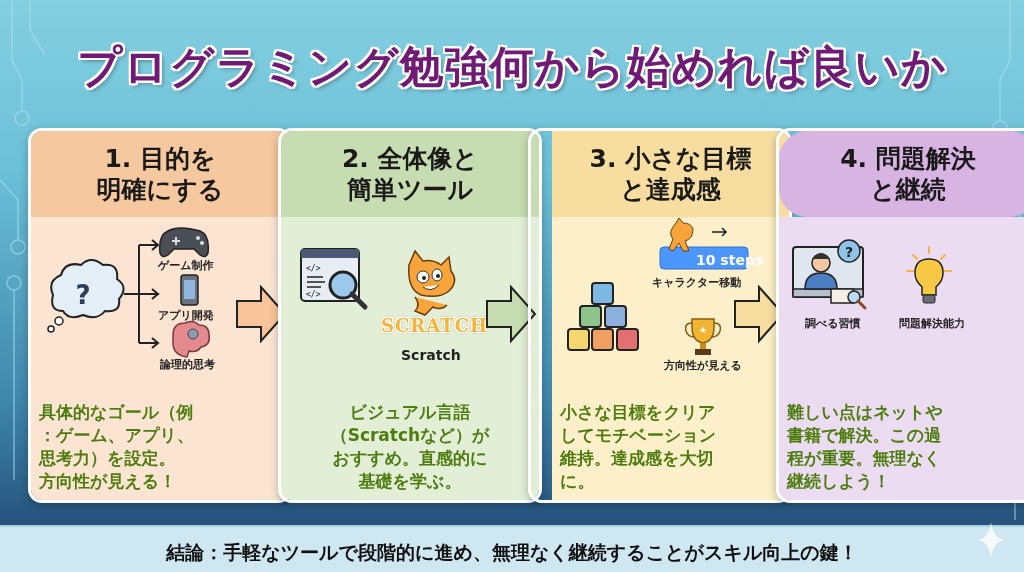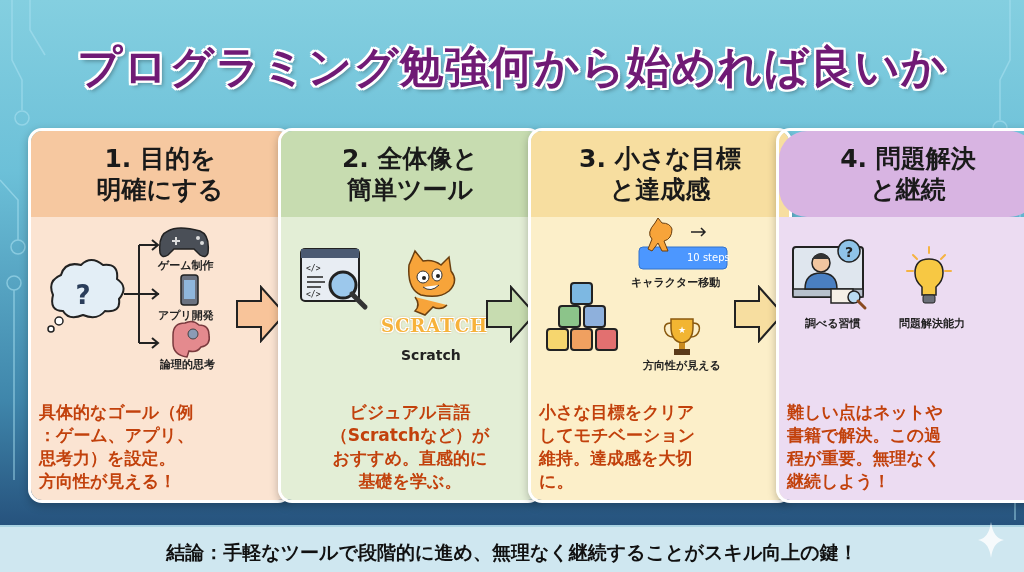--- a/index.html
+++ b/index.html
@@ -24,26 +24,26 @@
     box-shadow: 0 3px 8px rgba(0,0,0,0.25);
   }
   .card .head {
     height: 86px; display: flex; align-items: center; justify-content: center;
     text-align: center; font-size: 25px; font-weight: bold; color: #1a1a1a;
     line-height: 1.25; white-space: pre-line;
   }
   .card .body { position: relative; height: 286px; }
   .card .desc {
     position: absolute; left: 8px; right: 8px; bottom: 10px;
-    font-size: 17px; font-weight: bold; color: #c2410c; line-height: 1.35;
+    font-size: 17px; font-weight: bold; color: #4d7c0f; line-height: 1.35;
     white-space: pre-line;
   }
   .c1 { left: 28px; } .c1 .head { background: #f6c8a0; } .c1 .body { background: #fbe4d2; }
   .c2 { left: 278px; } .c2 .head { background: #c7dcb0; } .c2 .body { background: #e3eed6; }
-  .c3 { left: 528px; } .c3 .head { background: #f7dea0; } .c3 .body { background: #fcefc9; }
+  .c3 { left: 528px; padding-left: 21px; } .c3 .head { background: #f7dea0; } .c3 .body { background: #fcefc9; }
   .c4 { left: 776px; } .c4 .head { background: #d8b4e2; border-radius: 28px; } .c4 .body { background: #ecdcf2; }
   .c2 .desc { text-align: center; }
   .arrow { position: absolute; top: 285px; width: 52px; height: 58px; }
   .lbl { position: absolute; font-size: 11px; font-weight: bold; color: #222; white-space: nowrap; }
   .lbl-md { font-size: 14px; }
   .footer {
     position: absolute; left: 0; right: 0; top: 525px; height: 53px;
     background: #cfe7f0; border-top: 2px solid #a9d3e2;
     display: flex; align-items: center; justify-content: center;
     font-size: 19px; font-weight: bold; color: #111;
@@ -177,21 +177,21 @@
         <path d="M160 15 h14 M170 11 l4 4 l-4 4" stroke="#222" stroke-width="1.5" fill="none"></path>
       </g>
       <g>
         <path d="M140 102 h22 v8 q0 14 -11 16 q-11 -2 -11 -16 z" fill="#f2b532" stroke="#8a5a10" stroke-width="1.5"></path>
         <path d="M140 106 q-8 0 -6 8 q2 6 8 6 M162 106 q8 0 6 8 q-2 6 -8 6" fill="none" stroke="#8a5a10" stroke-width="1.5"></path>
         <rect x="148" y="126" width="6" height="6" fill="#c98a20"></rect>
         <rect x="143" y="132" width="16" height="6" fill="#5a3a1a"></rect>
         <text x="151" y="116" font-size="9" text-anchor="middle" fill="#fff">★</text>
       </g>
     </svg>
-    <span style="position:absolute;left:156px;top:35px;font-size:10px;font-weight:normal;color:#fff">10 steps</span>
+    <span style="position:absolute;left:144px;top:35px;font-size:14px;font-weight:bold;color:#fff">10 steps</span>
     <span class="lbl" style="left:100px;top:58px">キャラクター移動</span>
     <span class="lbl" style="left:112px;top:141px">方向性が見える</span>
     <div class="desc">小さな目標をクリア
 してモチベーション
 維持。達成感を大切
 に。</div>
   </div>
 </div>
 
 <svg class="arrow" style="left:733px" viewBox="0 0 52 58">

